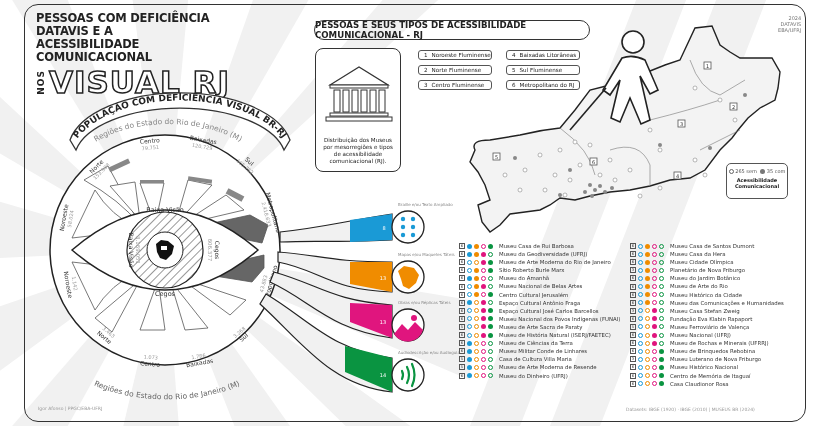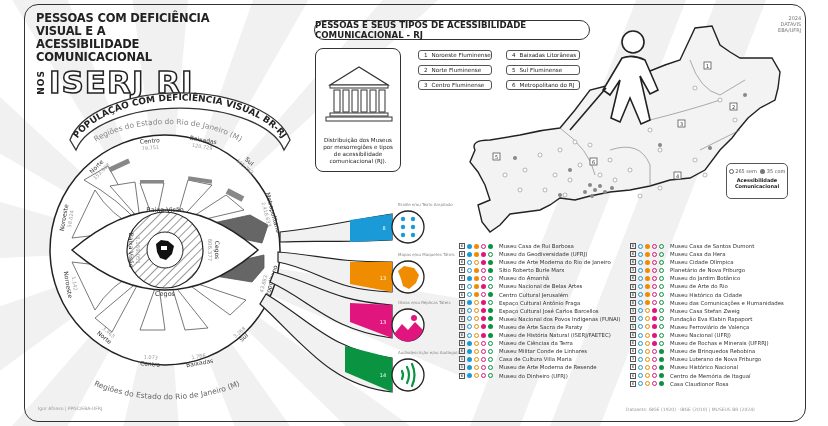--- a/index.html
+++ b/index.html
@@ -51,25 +51,25 @@
     <polygon points="165,250 320,-20 260,-20"></polygon>
     <polygon points="165,250 460,-20 400,-20"></polygon>
     <polygon points="640,-10 690,-10 520,426 470,426"></polygon>
     <polygon points="720,-10 770,-10 600,426 550,426"></polygon>
   </g>
 </svg>
 
 <div class="card"></div>
 
 <div class="title-block">
-  <div class="title-line">PESSOAS COM DEFICIÊNCIA VISUAL E A</div>
+  <div class="title-line">PESSOAS COM DEFICIÊNCIA DATAVIS E A</div>
   <div class="title-line">ACESSIBILIDADE COMUNICACIONAL</div>
   <div class="title-big-wrap">
     <span class="nos">NOS</span>
-    <span class="museus">ISERJ RJ</span>
+    <span class="museus">VISUAL RJ</span>
   </div>
 </div>
 
 <svg style="position:absolute;left:0;top:0" width="828" height="426" viewBox="0 0 828 426">
   <defs>
     <path id="arcTitle" d="M 78,138 A 110,60 0 0 1 282,138"></path>
     <path id="arcTop" d="M 78,158 A 96,52 0 0 1 258,158"></path>
     <path id="arcBottom" d="M 68,366 A 105,50 0 0 0 266,366"></path>
     <pattern id="hatch" width="6" height="6" patternUnits="userSpaceOnUse" patternTransform="rotate(45)">
       <rect width="6" height="6" fill="#fff"></rect>

